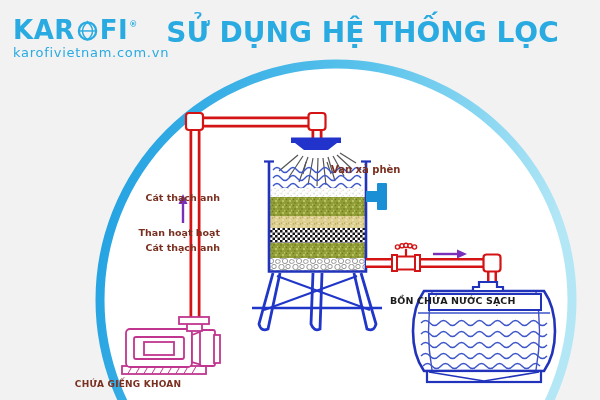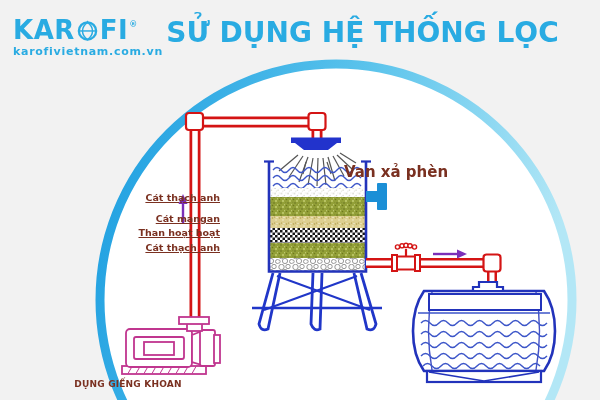--- a/index.html
+++ b/index.html
@@ -4,32 +4,32 @@
 <style>
   html,body{margin:0;padding:0;}
   body{
     width:600px;height:400px;position:relative;overflow:hidden;
     background:#f2f2f2;
     font-family:"DejaVu Sans", sans-serif;
   }
   #stage{position:absolute;left:0;top:0;width:600px;height:400px;padding-left:40px;}
   svg{display:block;}
   .txt{position:absolute;z-index:5;color:#7a3020;font-weight:bold;line-height:1.05;}
-  .layer-label{left:118px;width:102px;text-align:right;font-size:9.5px;text-decoration:underline;}
+  .layer-label{left:118px;width:102px;text-align:right;font-size:9.5px;}
   #title{
     left:135px;top:18px;width:455px;text-align:center;
     font-size:28px;font-weight:800;color:#29abe2;letter-spacing:0px;
     white-space:nowrap;
   }
   #logo{position:absolute;left:13px;top:15px;z-index:5;color:#29abe2;}
   #logo .row{display:flex;align-items:center;}
   #logo .word{font-size:26px;font-weight:bold;letter-spacing:0.5px;}
   #logo sup{font-size:8px;font-weight:bold;margin-left:1px;transform:translateY(-6px);display:inline-block;}
-  #logo .site{font-size:11px;font-weight:bold;letter-spacing:0.72px;margin-top:0px;white-space:nowrap;}
-  #drain-valve-label{left:344px;top:165px;font-size:15px;white-space:nowrap;}
+  #logo .site{font-size:13px;font-weight:normal;letter-spacing:0.72px;margin-top:0px;white-space:nowrap;}
+  #drain-valve-label{left:331px;top:165px;font-size:10px;white-space:nowrap;}
   #pump-label{left:72px;top:380px;width:112px;text-align:center;font-size:9px;letter-spacing:0.2px;white-space:nowrap;}
   #clean-tank-label{left:390px;top:296px;width:110px;text-align:center;font-size:9.5px;color:#1c1c1c;letter-spacing:0.1px;white-space:nowrap;}
 </style>
 </head>
 <body>
 
 <div id="stage">
 <svg width="600" height="400" viewBox="0 0 600 400">
   <defs>
     <linearGradient id="gradCircle" x1="0" y1="0" x2="1" y2="0.25">
@@ -216,20 +216,20 @@
     </span>
     <span class="word">FI</span>
     <sup>®</sup>
   </div>
   <div class="site">karofivietnam.com.vn</div>
 </div>
 
 <div id="title" class="txt">SỬ DỤNG HỆ THỐNG LỌC</div>
 
 <div class="txt layer-label" style="top:193px;">Cát thạch anh</div>
-<div class="txt layer-label" style="top:214px;">Cát mangan</div>
 <div class="txt layer-label" style="top:228px;">Than hoạt hoạt</div>
 <div class="txt layer-label" style="top:242.5px;">Cát thạch anh</div>
 
 <div id="drain-valve-label" class="txt">Van xả phèn</div>
-<div id="pump-label" class="txt">DỤNG GIẾNG KHOAN</div>
+<div id="pump-label" class="txt">CHỨA GIẾNG KHOAN</div>
+<div id="clean-tank-label" class="txt">BỒN CHỨA NƯỚC SẠCH</div>
 
 </div>
 
 </body></html>

